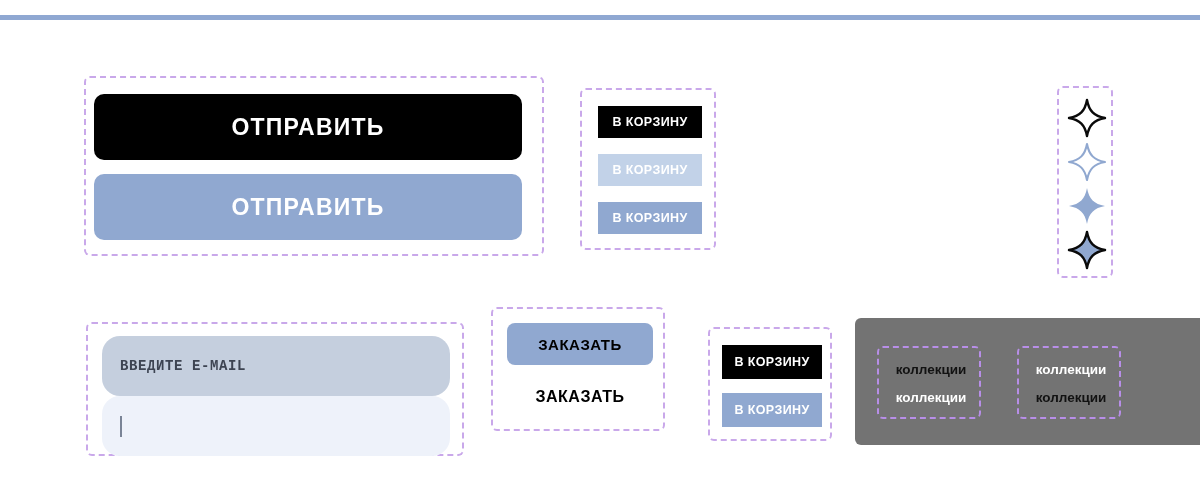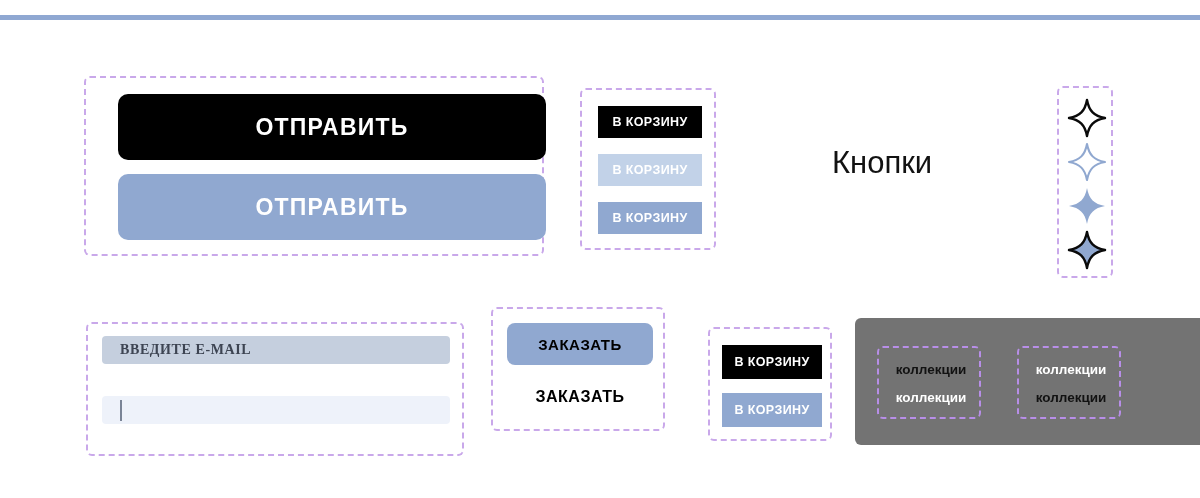--- a/index.html
+++ b/index.html
@@ -42,21 +42,21 @@
   
   #group-submit {
     left: 84px;
     top: 76px;
     width: 460px;
     height: 180px;
     padding: 14px;
   }
   .btn-submit {
     position: absolute;
-    left: 32px;
+    left: 8px;
     width: 428px;
     height: 66px;
     border: none;
     border-radius: 10px;
     font-size: 23px;
     font-weight: bold;
     letter-spacing: 1.2px;
     display: flex;
     align-items: center;
     justify-content: center;
@@ -137,27 +137,27 @@
     left: 86px;
     top: 322px;
     width: 378px;
     height: 134px;
     padding: 10px;
   }
   .field {
     position: absolute;
     left: 14px;
     width: 348px;
-    height: 28px;
-    border: none;
-    border-radius: 4px;
+    height: 60px;
+    border: none;
+    border-radius: 18px;
     box-sizing: border-box;
     display: flex;
     align-items: center;
-    font-family: Liberation Serif, serif;
+    font-family: Liberation Mono, monospace;
   }
   #email-placeholder-field {
     top: 12px;
     background: #c5cfde;
     padding-left: 18px;
     font-size: 14px;
     font-weight: bold;
     letter-spacing: 0.6px;
     color: #3d4452;
   }
@@ -291,21 +291,20 @@
     <button class="btn-submit" id="submit-dark">ОТПРАВИТЬ</button>
     <button class="btn-submit" id="submit-blue">ОТПРАВИТЬ</button>
   </div>
 
   <div class="dash" id="group-cart-small">
     <button class="chip-cart" id="cart-dark">В КОРЗИНУ</button>
     <button class="chip-cart" id="cart-light">В КОРЗИНУ</button>
     <button class="chip-cart" id="cart-mid">В КОРЗИНУ</button>
   </div>
 
-  <div id="page-title">Кнопки</div>
 
   <div class="dash" id="group-sparkles">
     <div class="sparkle-slot" id="sparkle-1">
       <svg viewBox="0 0 40 40">
         <path d="M20 2 C22 13 27 18 38 20 C27 22 22 27 20 38 C18 27 13 22 2 20 C13 18 18 13 20 2 Z" fill="#ffffff" stroke="#0a0a0a" stroke-width="2.4" stroke-linejoin="round"></path>
       </svg>
     </div>
     <div class="sparkle-slot" id="sparkle-2">
       <svg viewBox="0 0 40 40">
         <path d="M20 2 C22 13 27 18 38 20 C27 22 22 27 20 38 C18 27 13 22 2 20 C13 18 18 13 20 2 Z" fill="#ffffff" stroke="#90a8d0" stroke-width="2.1" stroke-linejoin="round"></path>

